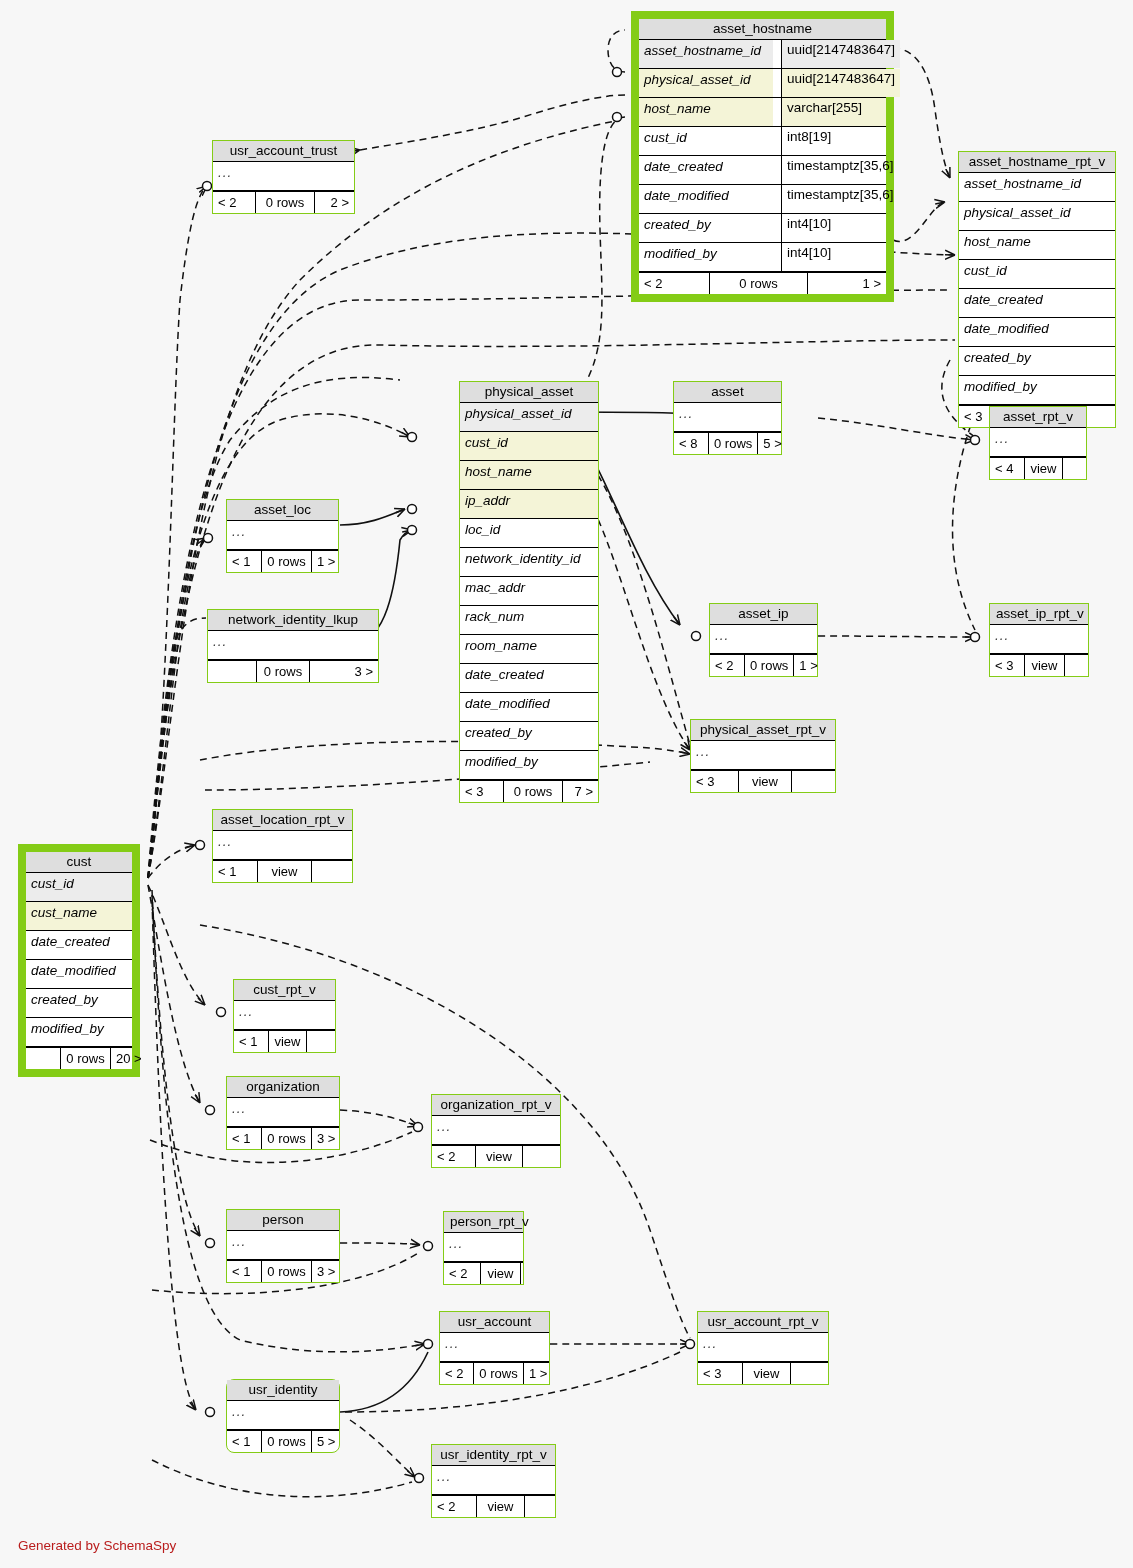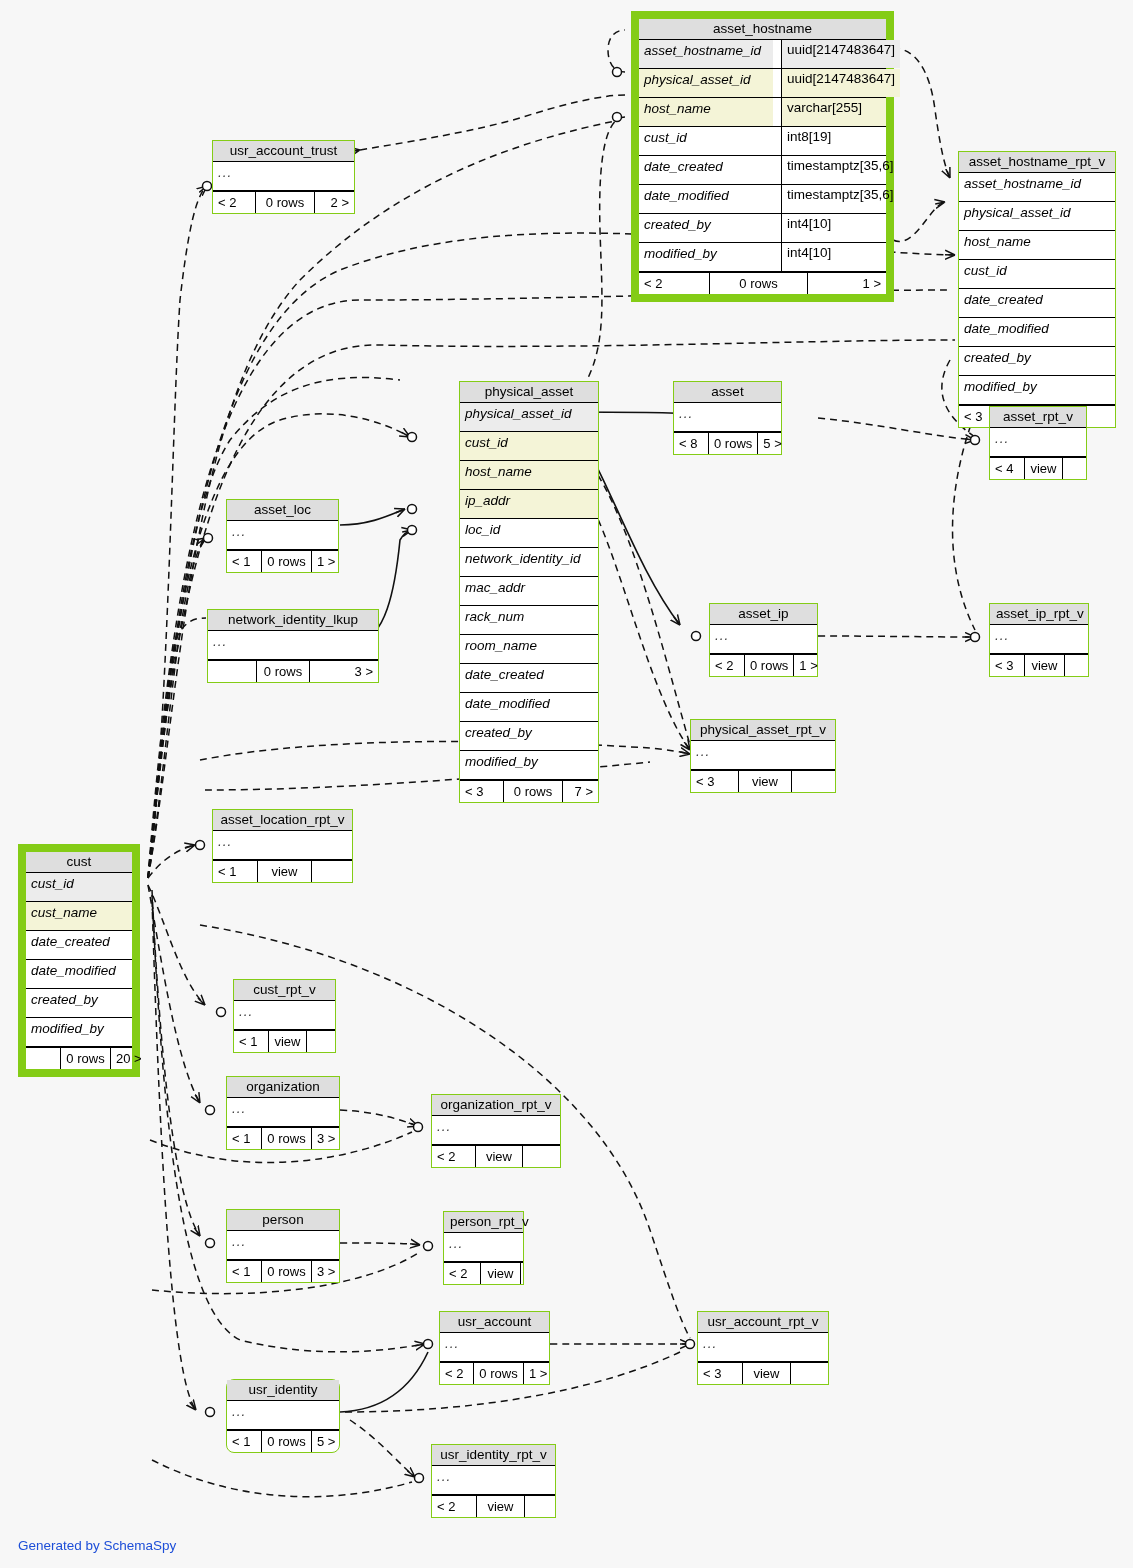--- a/index.html
+++ b/index.html
@@ -78,21 +78,21 @@
   }
   .foot > div:first-child { border-left: none; }
   .foot .f-left  { flex: 1 1 33%; text-align: left; }
   .foot .f-mid   { flex: 1 1 34%; text-align: center; }
   .foot .f-right { flex: 1 1 33%; text-align: right; }
   .footer-note {
     position: absolute;
     left: 18px;
     top: 1538px;
     font-size: 13.5px;
-    color: #1d4ed8;
+    color: #b91c1c;
     font-family: "Liberation Sans", sans-serif;
     z-index: 6;
   }
 </style>
 </head>
 <body>
 
 <div id="canvas">
 
   <svg id="edges" viewBox="0 0 1133 1568" xmlns="http://www.w3.org/2000/svg">

